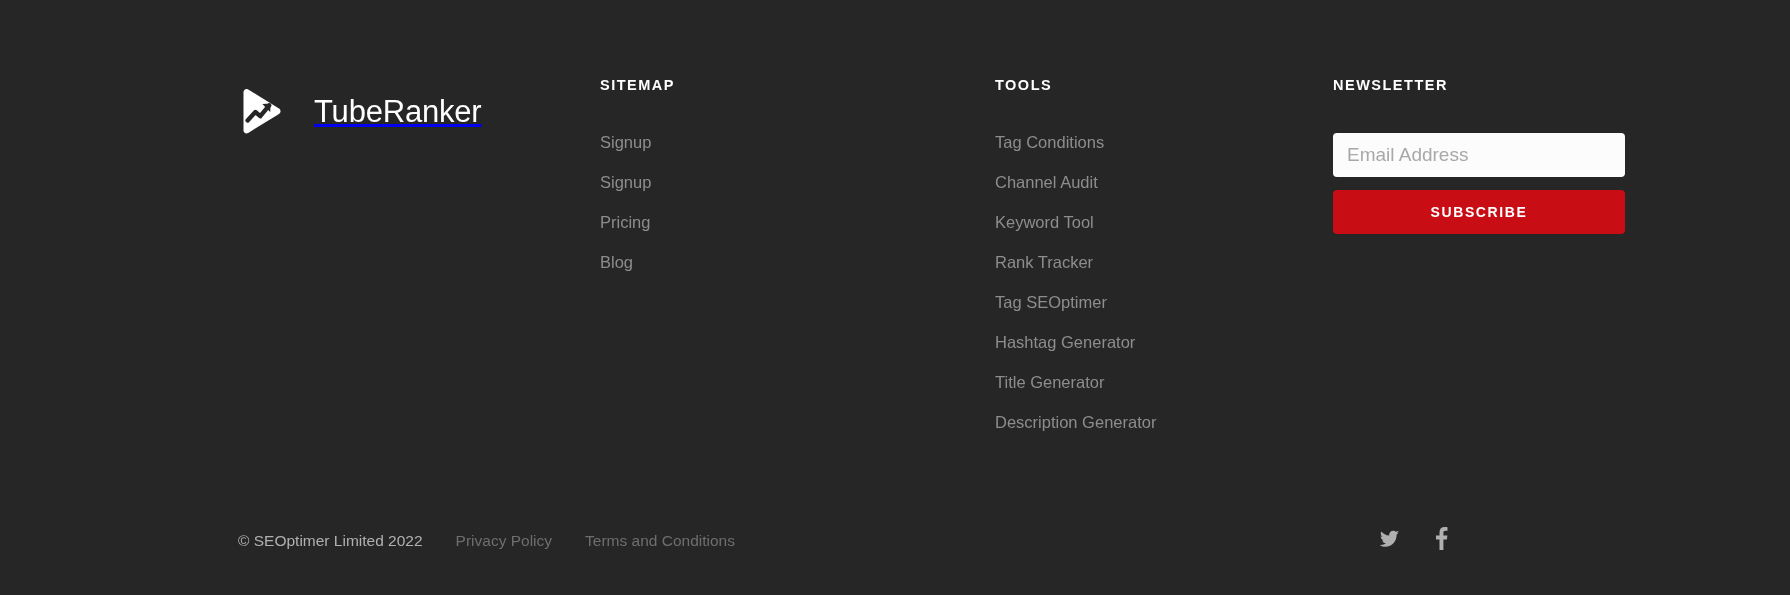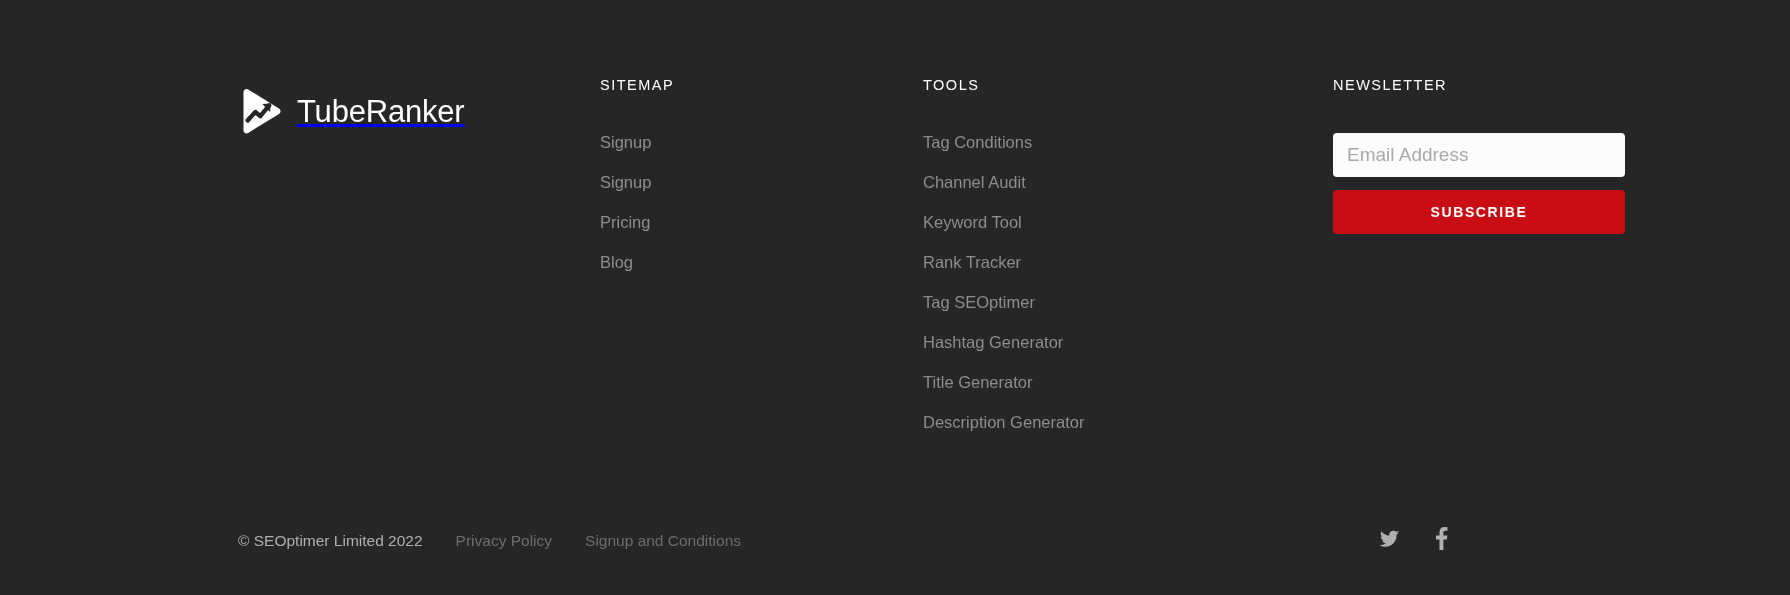--- a/index.html
+++ b/index.html
@@ -33,48 +33,48 @@
     height: 500px;
   }
 
   .col {
     position: absolute;
     top: 78px;
   }
 
   .col-brand  { left: 238px; top: 88px; }
   .col-sitemap{ left: 600px; }
-  .col-tools  { left: 923px; }
+  .col-tools  { left: 995px; }
   .col-news   { left: 1333px; }
 
   
   .brand {
     display: flex;
     align-items: center;
-    gap: 13px;
+    gap: 30px;
   }
   .brand-mark {
     width: 46px;
     height: 46px;
     display: block;
     flex: 0 0 auto;
   }
   .brand-name {
     font-size: 31px;
     color: #ffffff;
     font-weight: 400;
     letter-spacing: -0.2px;
     line-height: 1;
     white-space: nowrap;
   }
 
   
   .col-heading {
     font-size: 14.5px;
-    font-weight: normal;
+    font-weight: bold;
     color: #ffffff;
     letter-spacing: 1.5px;
     text-transform: uppercase;
     margin: 0 0 40px 0;
     line-height: 1;
     white-space: nowrap;
   }
 
   
   .link-list {
@@ -253,21 +253,21 @@
         <button class="subscribe-button" type="submit">SUBSCRIBE</button>
       </form>
     </div>
 
   </div>
 
   <div class="footer-bottom">
     <div class="bottom-left">
       <span class="copyright">© SEOptimer Limited 2022</span>
       <a class="legal-link" href="#">Privacy Policy</a>
-      <a class="legal-link" href="#">Signup and Conditions</a>
+      <a class="legal-link" href="#">Terms and Conditions</a>
     </div>
 
     <div class="social">
       <a href="#">
         <svg class="social-icon" viewBox="0 0 24 24" aria-hidden="true">
           <path d="M23 4.9c-.8.4-1.7.6-2.6.8 1-.6 1.7-1.5 2-2.6-.9.5-1.9.9-2.9 1.2C18.7 3.4 17.5 3 16.2 3c-2.5 0-4.6 2-4.6 4.6 0 .4 0 .7.1 1C8 8.4 4.8 6.7 2.6 4c-.4.7-.6 1.4-.6 2.3 0 1.6.8 3 2 3.8-.7 0-1.4-.2-2-.6v.1c0 2.2 1.6 4.1 3.7 4.5-.4.1-.8.2-1.2.2-.3 0-.6 0-.9-.1.6 1.8 2.3 3.1 4.3 3.2-1.6 1.2-3.6 2-5.7 2-.4 0-.7 0-1.1-.1C2.1 20.6 4.5 21.3 7 21.3c8.5 0 13.1-7 13.1-13.1v-.6c.9-.7 1.7-1.5 2.3-2.4z"></path>
         </svg>
       </a>
       <a href="#">
         <svg class="social-icon fb" viewBox="0 0 12 23" aria-hidden="true">

